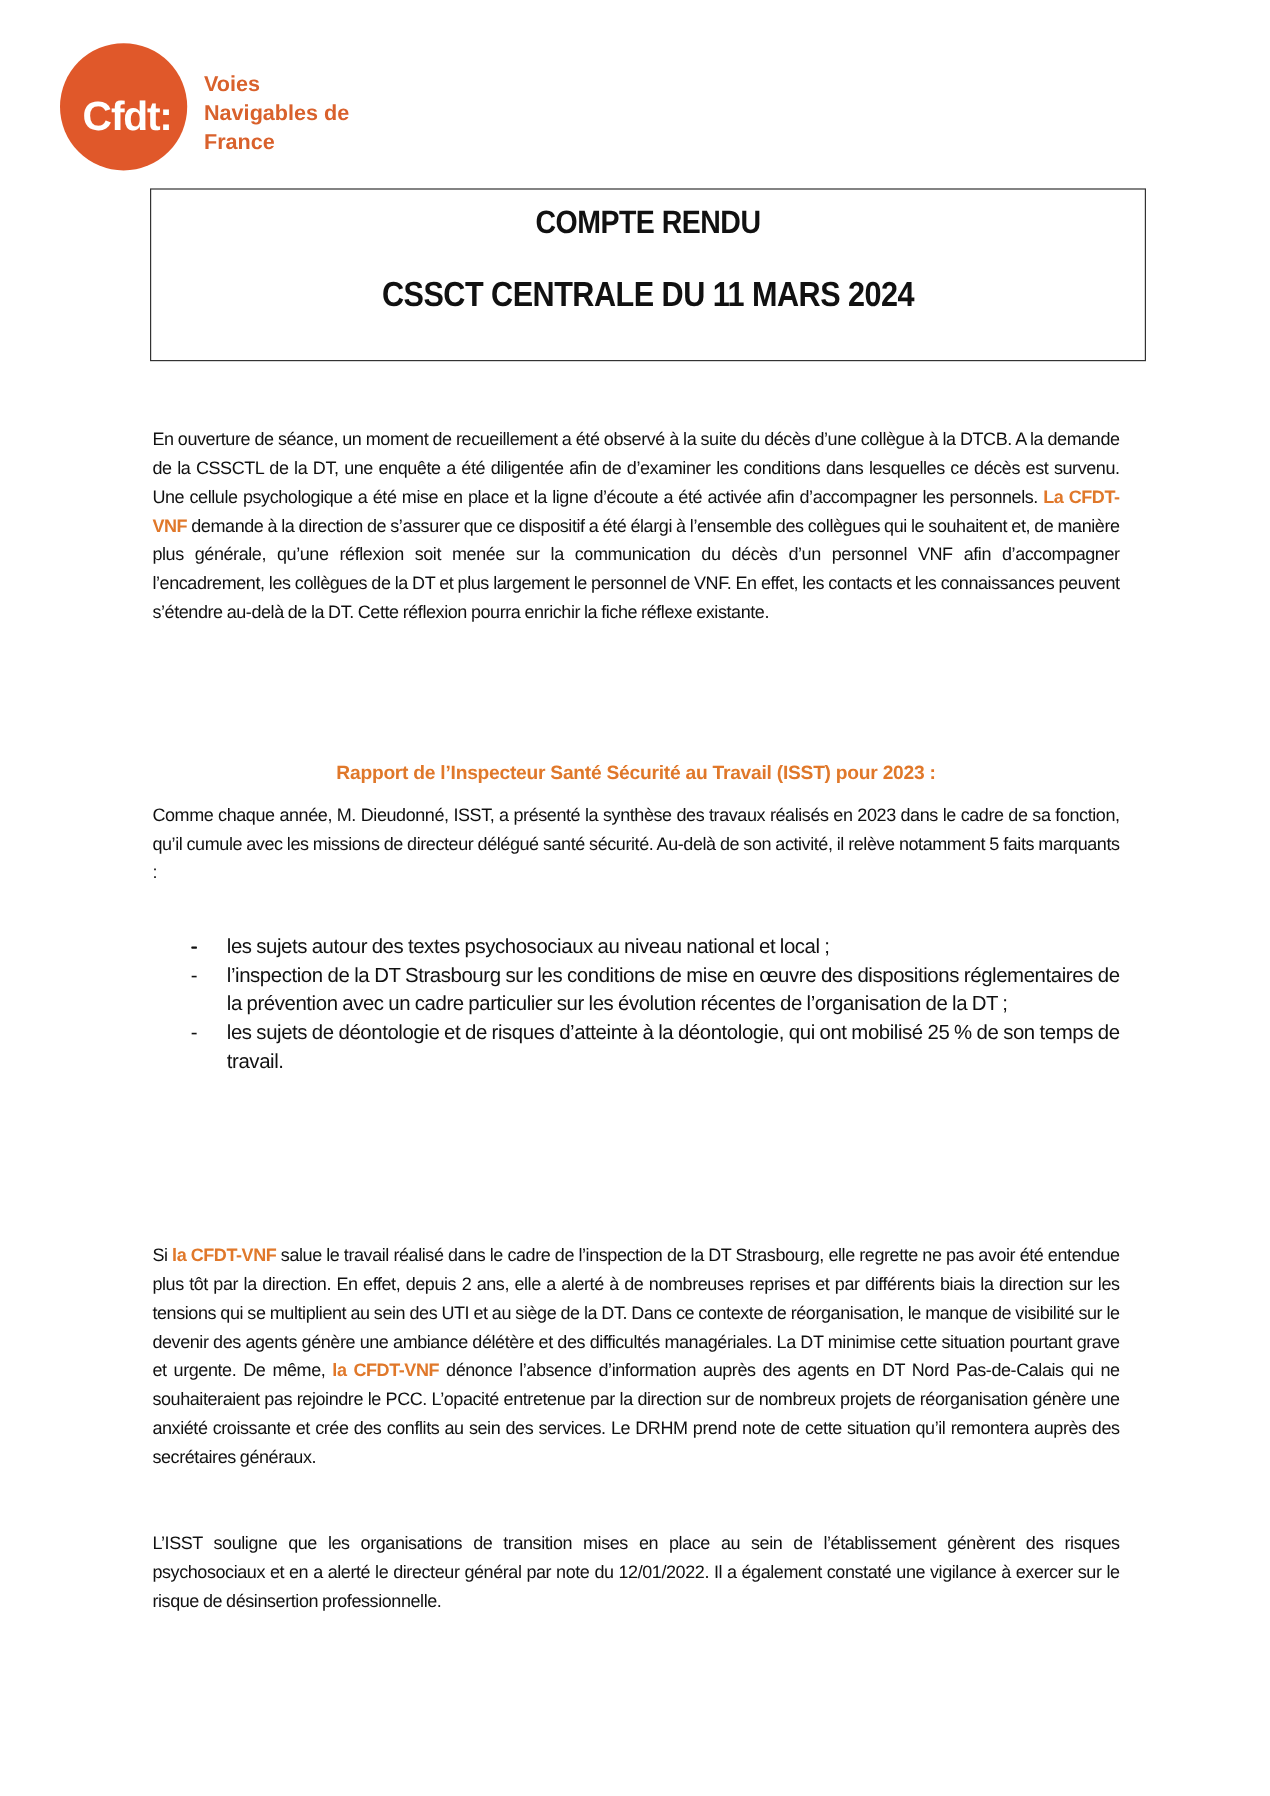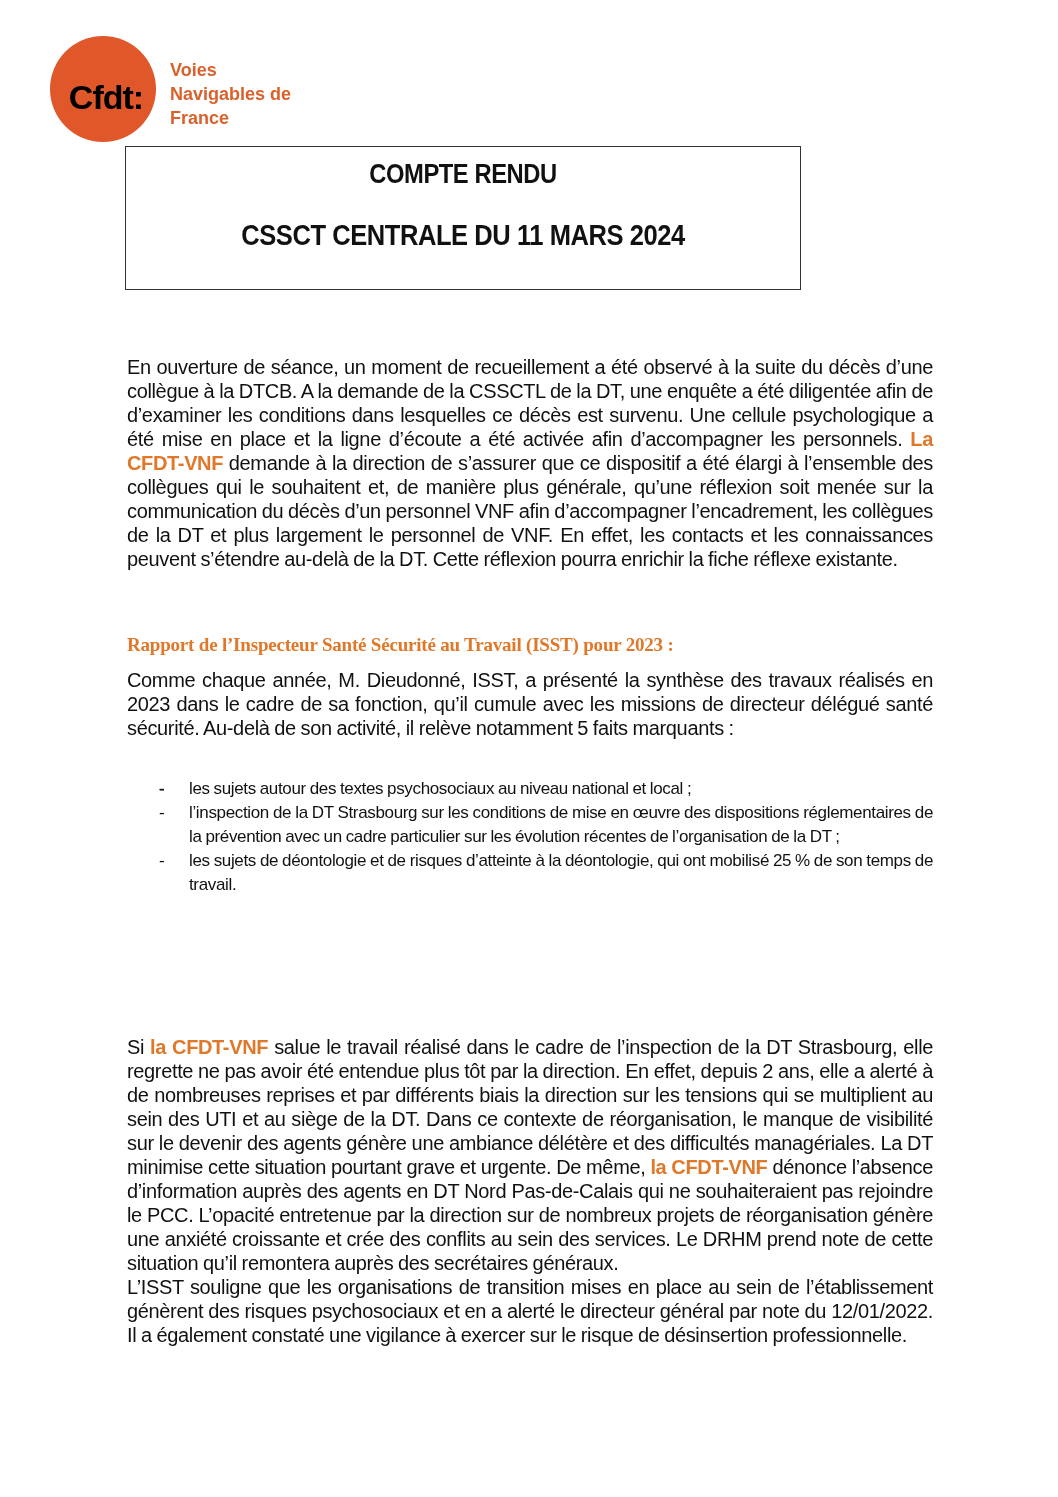--- a/index.html
+++ b/index.html
@@ -1,37 +1,37 @@
 <!DOCTYPE html>
 <html><head>
 <meta charset="utf-8">
 <style>
   html, body { margin: 0; padding: 0; background: #ffffff; }
   body { width: 1058px; height: 1497px; position: relative; overflow: hidden;
          font-family: "Liberation Sans Narrow", "Liberation Sans", sans-serif; color: #111; }
   .logo { position: absolute; left: 50px; top: 36px; width: 270px; height: 110px; }
   .logo-circle { position: absolute; left: 0; top: 0; width: 106px; height: 106px; border-radius: 50%;
                  background: #e0582a; display: flex; align-items: center; justify-content: center; }
-  .logo-circle span { color: #000000; font-family: "Liberation Sans", sans-serif; font-weight: bold;
+  .logo-circle span { color: #ffffff; font-family: "Liberation Sans", sans-serif; font-weight: bold;
                       font-size: 34px; letter-spacing: -1px; margin-left: 6px; margin-top: 16px; }
   .logo-text { position: absolute; left: 120px; top: 22px; color: #d9612c;
                font-family: "Liberation Sans", sans-serif; font-weight: bold; font-size: 18px; line-height: 24px; }
-  .title-box { position: absolute; left: 125px; top: 146px; width: 676px; height: 144px;
+  .title-box { position: absolute; left: 125px; top: 157px; width: 830px; height: 144px;
                border: 1.5px solid #333; box-sizing: border-box; text-align: center; }
   .title-box .t1 { position: absolute; left: 0; right: 0; top: 12px; font-family: "Liberation Sans", sans-serif;
                    font-weight: bold; font-size: 27px; letter-spacing: -0.5px; transform: scaleX(0.88); }
   .title-box .t2 { position: absolute; left: 0; right: 0; top: 72px; font-family: "Liberation Sans", sans-serif;
                    font-weight: bold; font-size: 29px; letter-spacing: -0.5px; transform: scaleX(0.88); }
-  .para { position: absolute; left: 127px; width: 806px; font-size: 20px; line-height: 24px;
+  .para { position: absolute; left: 127px; width: 806px; font-size: 15px; line-height: 24px;
           text-align: justify; font-family: "Liberation Sans", sans-serif; letter-spacing: -0.35px;
           word-spacing: -0.5px; }
   .orange { color: #e0782a; font-weight: bold; }
-  .section-title { position: absolute; left: 127px; width: 806px; top: 632px; text-align: left;
-                   color: #e0782a; font-weight: bold; font-family: Liberation Serif, serif;
-                   font-size: 19px; line-height: 26px; letter-spacing: -0.2px; }
+  .section-title { position: absolute; left: 127px; width: 806px; top: 632px; text-align: center;
+                   color: #e0782a; font-weight: bold; font-family: Liberation Sans, sans-serif;
+                   font-size: 16px; line-height: 26px; letter-spacing: -0.2px; }
   .list { position: absolute; left: 127px; width: 806px; margin: 0; padding: 0; list-style: none;
           font-size: 17px; line-height: 24px; font-family: "Liberation Sans", sans-serif;
           letter-spacing: -0.35px; word-spacing: -0.5px; }
   .list li { position: relative; padding-left: 62px; text-align: justify; }
   .list li .dash { position: absolute; left: 32px; top: 0; }
 </style>
 </head>
 <body>
 
 <div class="logo">

